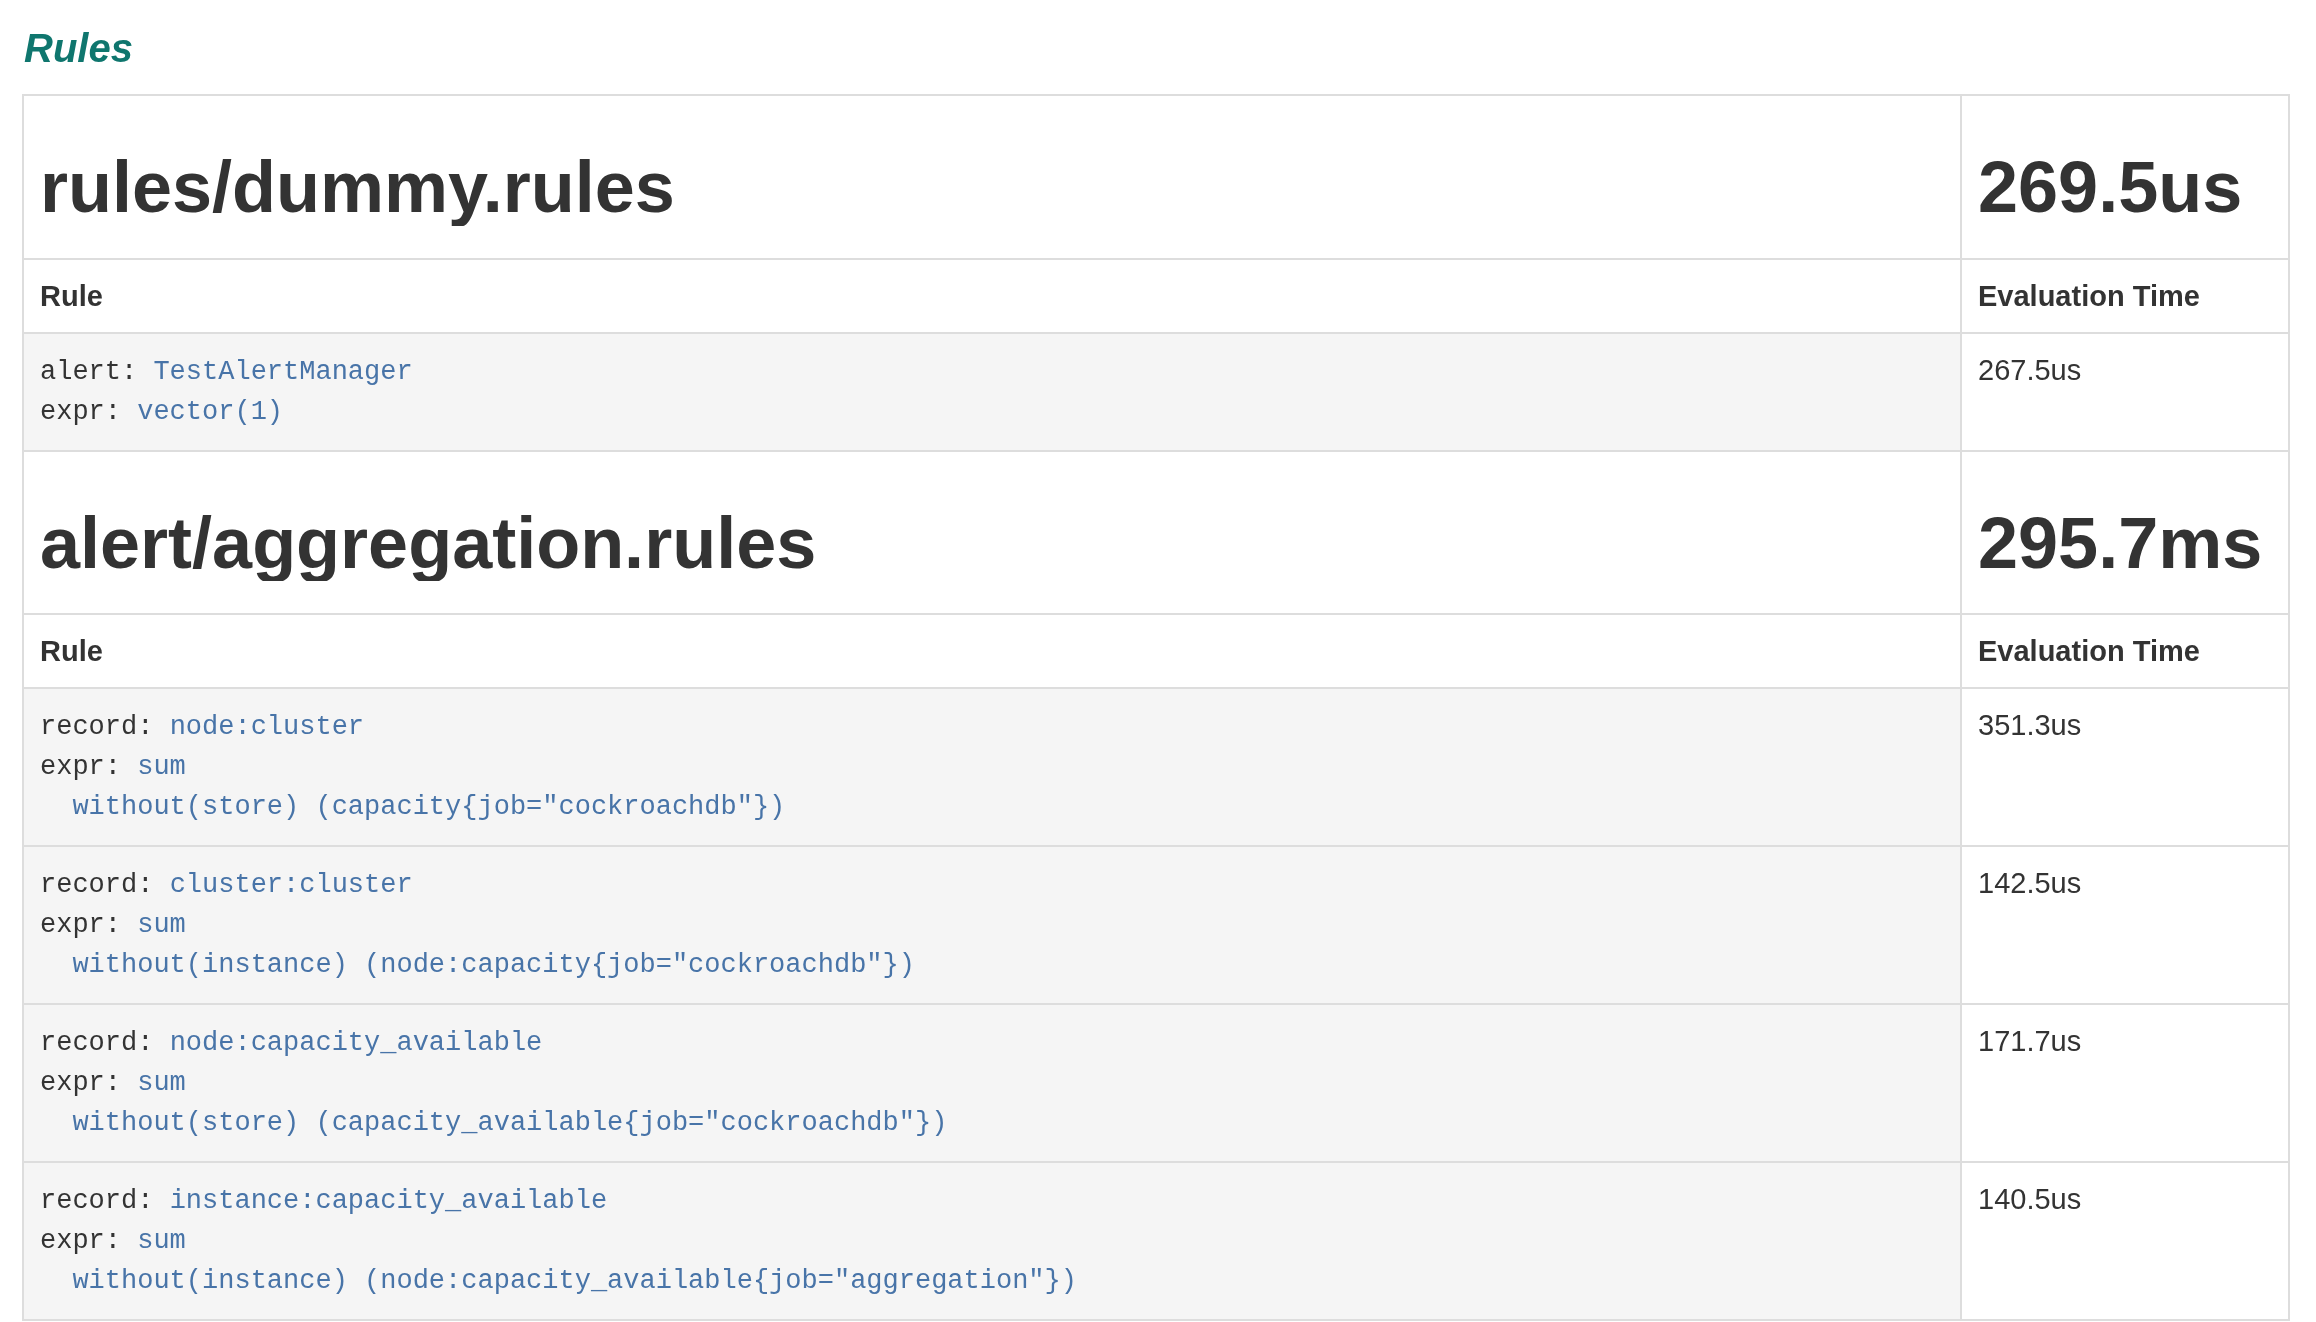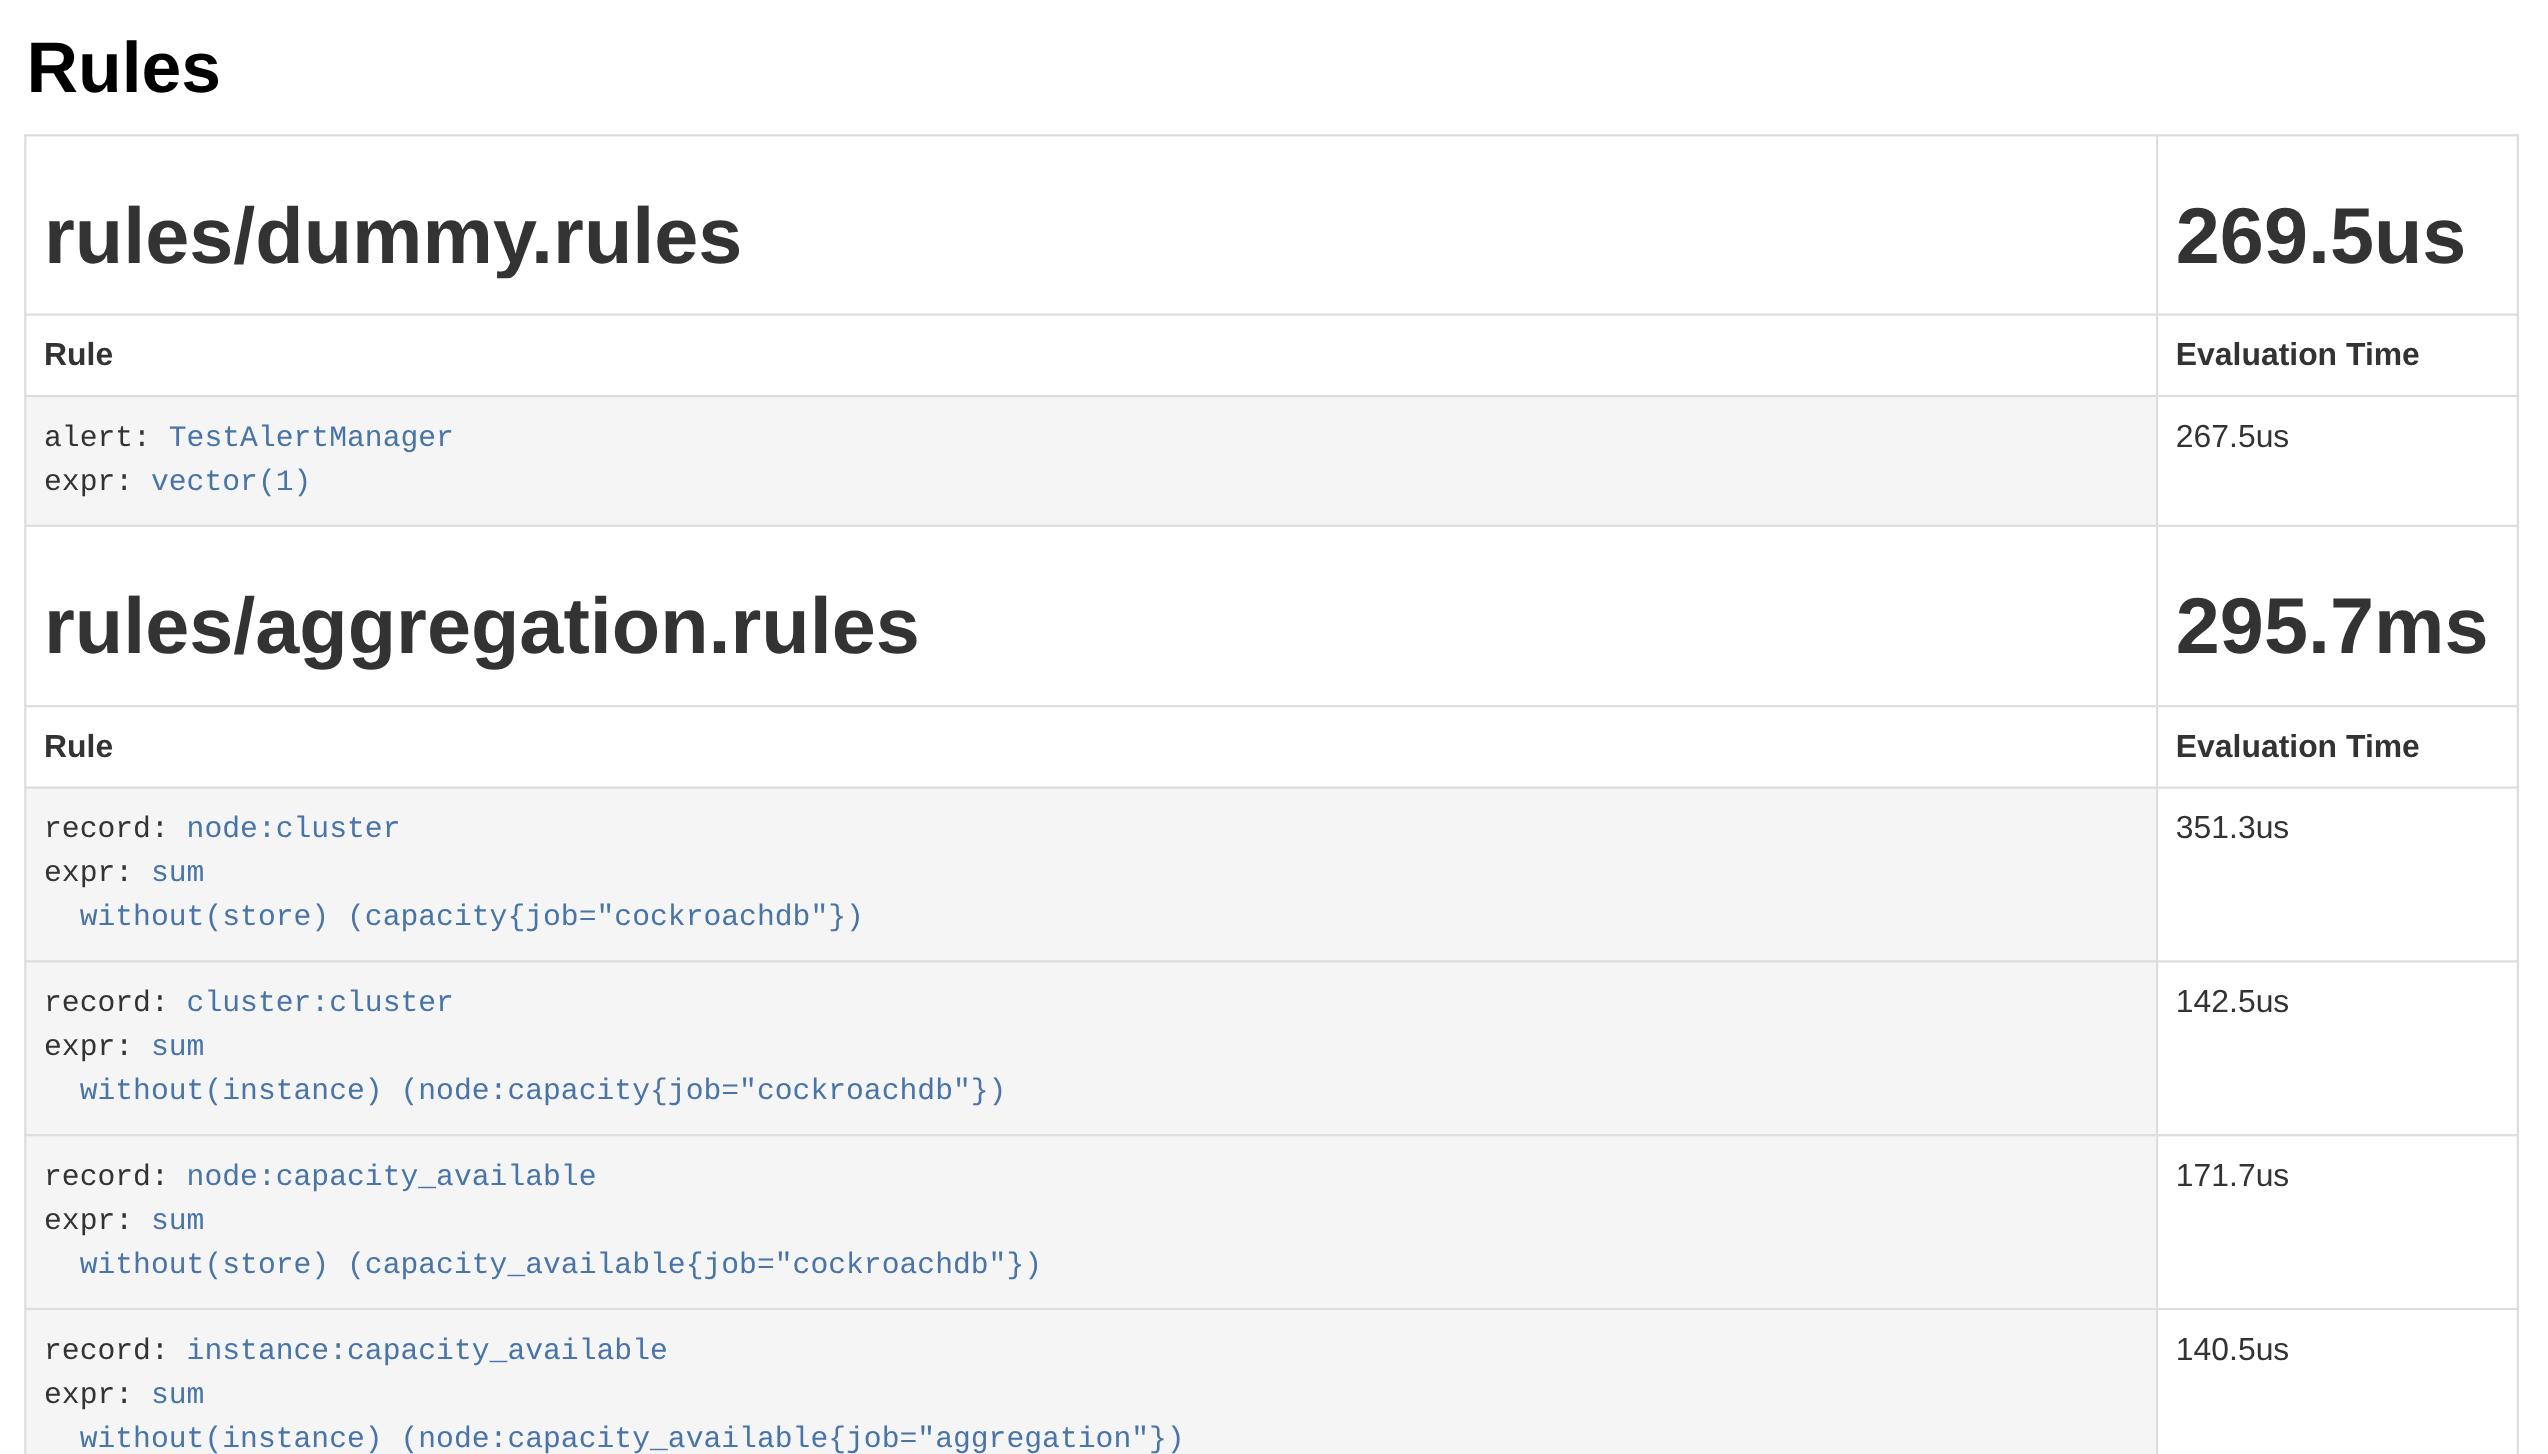--- a/index.html
+++ b/index.html
@@ -12,25 +12,26 @@
     height: 1322px;
     overflow: hidden;
     font-family: "Liberation Sans", "DejaVu Sans", sans-serif;
     color: #333333;
     -webkit-font-smoothing: antialiased;
   }
   .page {
     padding: 0 26px 0 22px;
   }
   .page-title {
-    font-size: 65px;
+    font-size: 40px;
     font-weight: 700;
-    color: #000000;
+    color: #0f766e;
     margin: 26px 0 24px 2px;
     line-height: 1.1;
+    font-style: italic;
   }
   table.rules-table {
     width: 100%;
     border-collapse: collapse;
     table-layout: fixed;
   }
   .rules-table col.col-rule { width: auto; }
   .rules-table col.col-time { width: 328px; }
   .rules-table td, .rules-table th {
     border: 2px solid var(--border-color, #dddddd);
@@ -111,21 +112,21 @@
         </tr>
         <tr>
           <td class="rule-cell">
             <pre><span>alert: </span><a>TestAlertManager</a>
 <span>expr: </span><a>vector(1)</a></pre>
           </td>
           <td class="time-cell">267.5us</td>
         </tr>
         <tr>
           <td class="group-cell">
-            <h1>rules/aggregation.rules</h1>
+            <h1>alert/aggregation.rules</h1>
           </td>
           <td class="group-cell">
             <h1>295.7ms</h1>
           </td>
         </tr>
         <tr>
           <th class="col-header">Rule</th>
           <th class="col-header">Evaluation Time</th>
         </tr>
         <tr>

